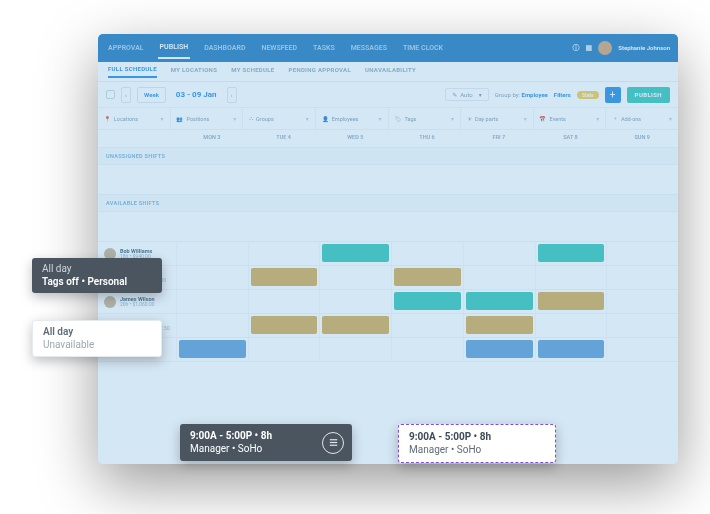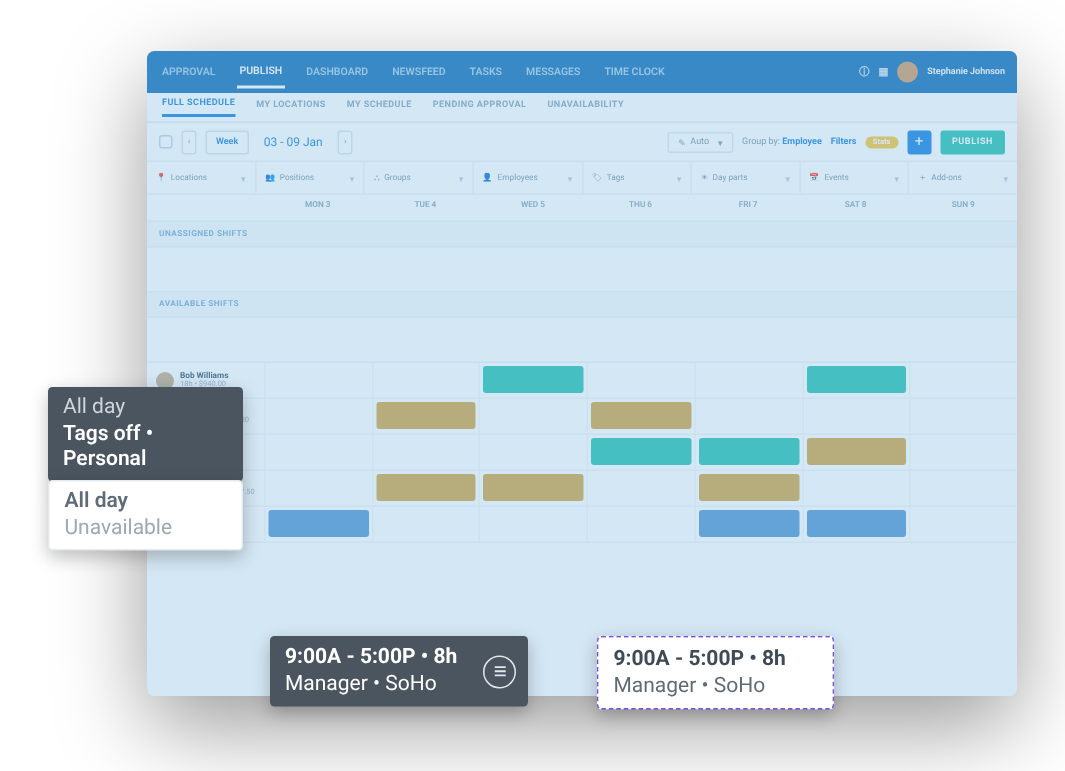--- a/index.html
+++ b/index.html
@@ -13,21 +13,21 @@
 .topnav .icons{display:flex;gap:6px;align-items:center;color:#cce4f4}
 .topnav .avatar{width:14px;height:14px;border-radius:50%;background:#d0a070}
 .topnav .user{font-size:6px;line-height:1.1;color:#fff}
 .subnav{height:20px;border-bottom:1px solid #e6eef4;display:flex;align-items:center;padding:0 10px;gap:14px;font-size:6px;font-weight:700;color:#8aa8bf;letter-spacing:.3px}
 .subnav .st{padding-bottom:4px}
 .subnav .st.active{color:#1e88e5;border-bottom:2px solid #1e88e5}
 .toolbar{height:26px;display:flex;align-items:center;padding:0 8px;gap:6px;font-size:6px;color:#7b98ad;border-bottom:1px solid #eef3f7}
 .toolbar .chk{width:9px;height:9px;border:1px solid #c6d6e1;border-radius:2px}
 .toolbar .nav{width:10px;height:16px;border:1px solid #dbe6ee;display:flex;align-items:center;justify-content:center;border-radius:2px;cursor:pointer}
 .toolbar .wk{padding:0 6px;height:16px;display:flex;align-items:center;border:1px solid #dbe6ee;border-radius:2px;color:#1e88e5;font-weight:600}
-.toolbar .date{color:#1e88e5;font-weight:400;font-size:8px;padding:0 4px}
+.toolbar .date{color:#1e88e5;font-weight:700;font-size:8px;padding:0 4px}
 .toolbar .sep{flex:1}
 .toolbar .auto{display:flex;align-items:center;gap:3px;border:1px solid #e2eaf0;padding:2px 6px;border-radius:2px}
 .toolbar .grp{color:#7b98ad}
 .toolbar .grp b{color:#1e88e5;font-weight:700}
 .toolbar .filter{color:#1e88e5;font-weight:700}
 .toolbar .pill{background:#f6c945;color:#fff;border-radius:6px;padding:1px 5px;font-size:5px;font-weight:700}
 .toolbar .plus{width:16px;height:16px;background:#1e88e5;color:#fff;display:flex;align-items:center;justify-content:center;border-radius:2px;font-size:10px}
 .toolbar .publish{height:16px;background:#2ec4b6;color:#fff;padding:0 8px;display:flex;align-items:center;border-radius:2px;font-weight:700;font-size:6px;letter-spacing:.4px}
 .filters{height:22px;display:flex;align-items:stretch;font-size:5.5px;color:#7b98ad;border-bottom:1px solid #eef3f7}
 .filters .f{flex:1;display:flex;align-items:center;padding:0 6px;border-right:1px solid #eef3f7;gap:3px}
@@ -45,21 +45,21 @@
 .row .name .txt{line-height:1.1}
 .row .name .txt .n{font-weight:700;color:#3a5a72;font-size:5.5px}
 .row .name .txt .m{color:#9ab3c4}
 .row .cells{flex:1;display:flex}
 .row .cell{flex:1;border-left:1px solid #f4f8fa;position:relative;padding:2px}
 .shift{height:18px;border-radius:2px}
 .teal{background:#2ec4b6}
 .tan{background:#d4a94e}
 .blue{background:#5b9bd5}
 
-.callout{position:absolute;z-index:20;font-size:14px;line-height:1.25;border-radius:3px;padding:5px 10px;box-shadow:0 4px 12px rgba(0,0,0,0.25)}
+.callout{position:absolute;z-index:20;font-size:10px;line-height:1.25;border-radius:3px;padding:5px 10px;box-shadow:0 4px 12px rgba(0,0,0,0.25)}
 .co1{left:32px;top:258px;background:#4a5560;color:#fff;width:130px}
 .co1 .t{color:#cfd6dc}
 .co2{left:32px;top:320px;background:#fff;color:#9ca8b3;width:130px;border:1px solid #e5eaee}
 .co2 .t{color:#5f6c78;font-weight:600}
 .co3{left:180px;top:424px;background:#4a5560;color:#fff;width:172px;display:flex;align-items:center;gap:8px;padding:6px 8px 6px 10px}
 .co3 .circ{margin-left:auto;width:22px;height:22px;border:1.5px solid #e2e6ea;border-radius:50%;display:flex;align-items:center;justify-content:center}
 .co3 .circ svg{width:11px;height:11px}
 .co4{left:398px;top:424px;background:#fff;color:#5f6c78;width:158px;border:1.5px dashed #7a4fe0;padding:6px 10px}
 .co4 .b{font-weight:700;color:#3e4a55}
 </style>

